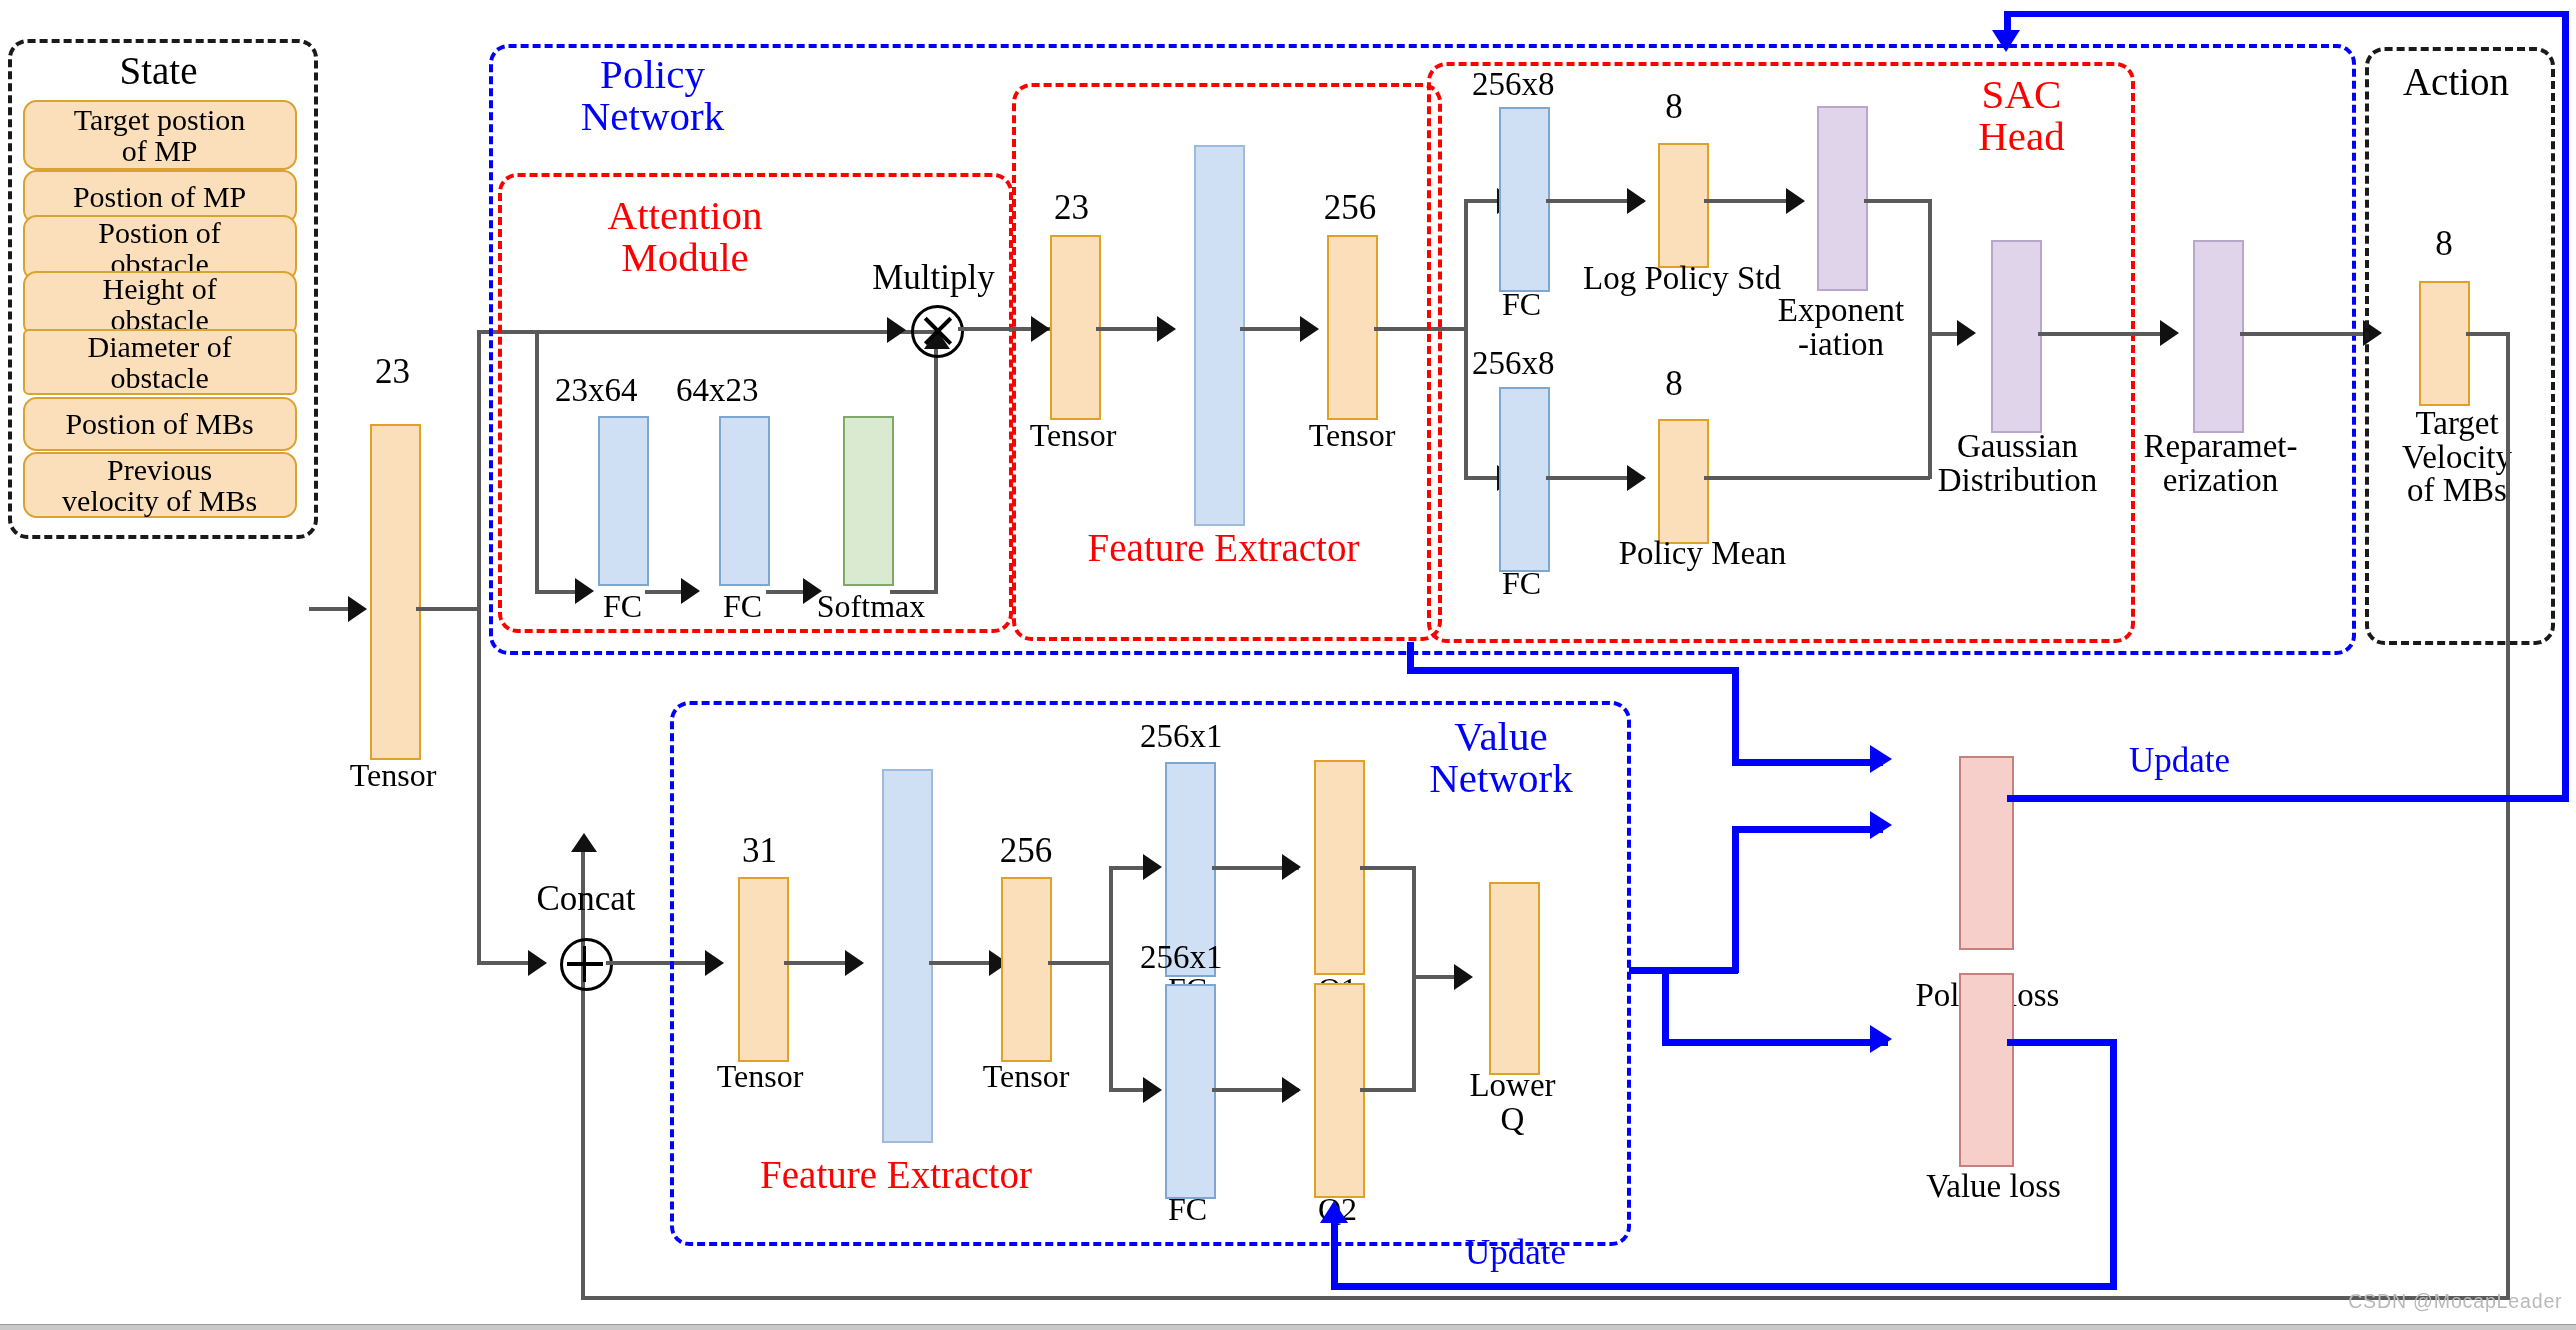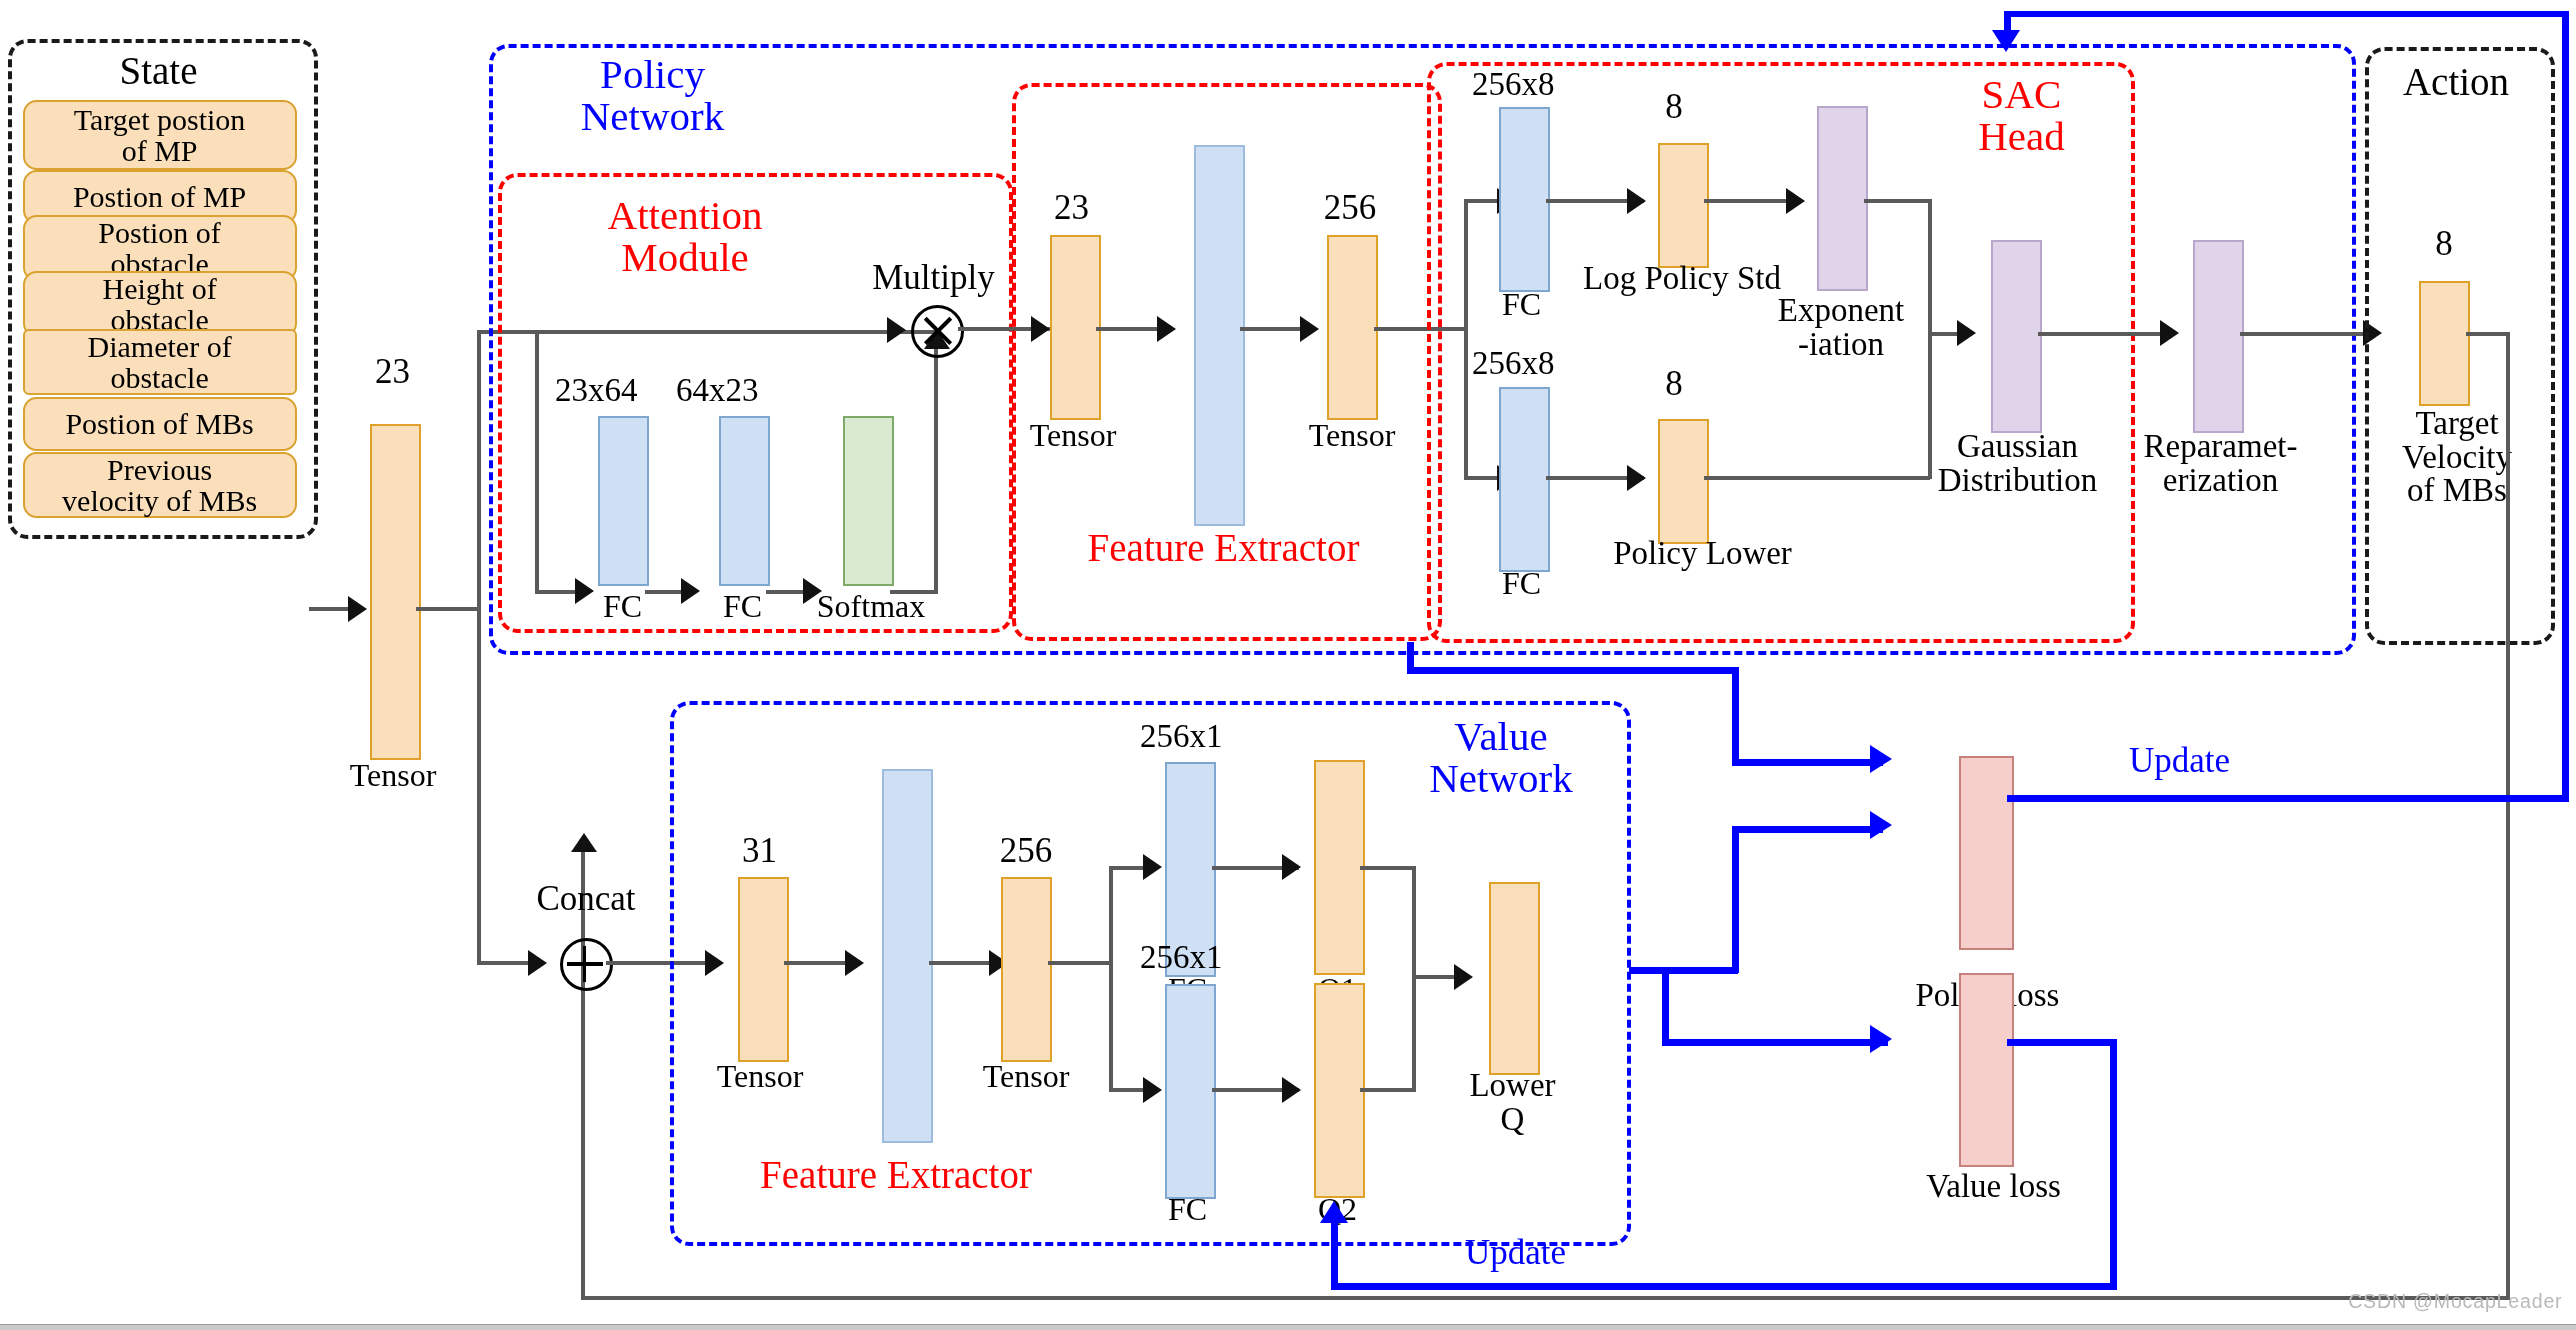--- a/index.html
+++ b/index.html
@@ -186,21 +186,21 @@
 
   <div class="lbl" style="left:1472px;top:347px;font-size:33px;">256x8</div>
   <div class="bar bar-blue" style="left:1499px;top:387px;width:47px;height:181px;"></div>
   <div class="lbl c" style="left:1480px;top:567px;width:83px;font-size:32px;">FC</div>
 
   <div class="ln lnh" style="left:1546px;top:476px;width:98px;"></div>
   <div class="ah ah-r" style="left:1627px;top:465px;"></div>
 
   <div class="lbl c" style="left:1640px;top:366px;width:68px;font-size:35px;">8</div>
   <div class="bar bar-orange" style="left:1658px;top:419px;width:47px;height:121px;"></div>
-  <div class="lbl c" style="left:1578px;top:537px;width:249px;font-size:33px;">Policy Lower</div>
+  <div class="lbl c" style="left:1578px;top:537px;width:249px;font-size:33px;">Policy Mean</div>
 
   <div class="ln lnh" style="left:1864px;top:199px;width:68px;"></div>
   <div class="ln lnv" style="left:1928px;top:199px;height:134px;"></div>
   <div class="ln lnh" style="left:1704px;top:476px;width:226px;"></div>
   <div class="ln lnv" style="left:1928px;top:332px;height:147px;"></div>
   <div class="ln lnh" style="left:1928px;top:332px;width:34px;"></div>
   <div class="ah ah-r" style="left:1957px;top:320px;"></div>
 
   <div class="bar bar-purple" style="left:1991px;top:240px;width:47px;height:189px;"></div>
   <div class="lbl c" style="left: 1908px; top: 430px; width: 219px; font-size: 33px; white-space: pre-line; text-align: center;">Gaussian

